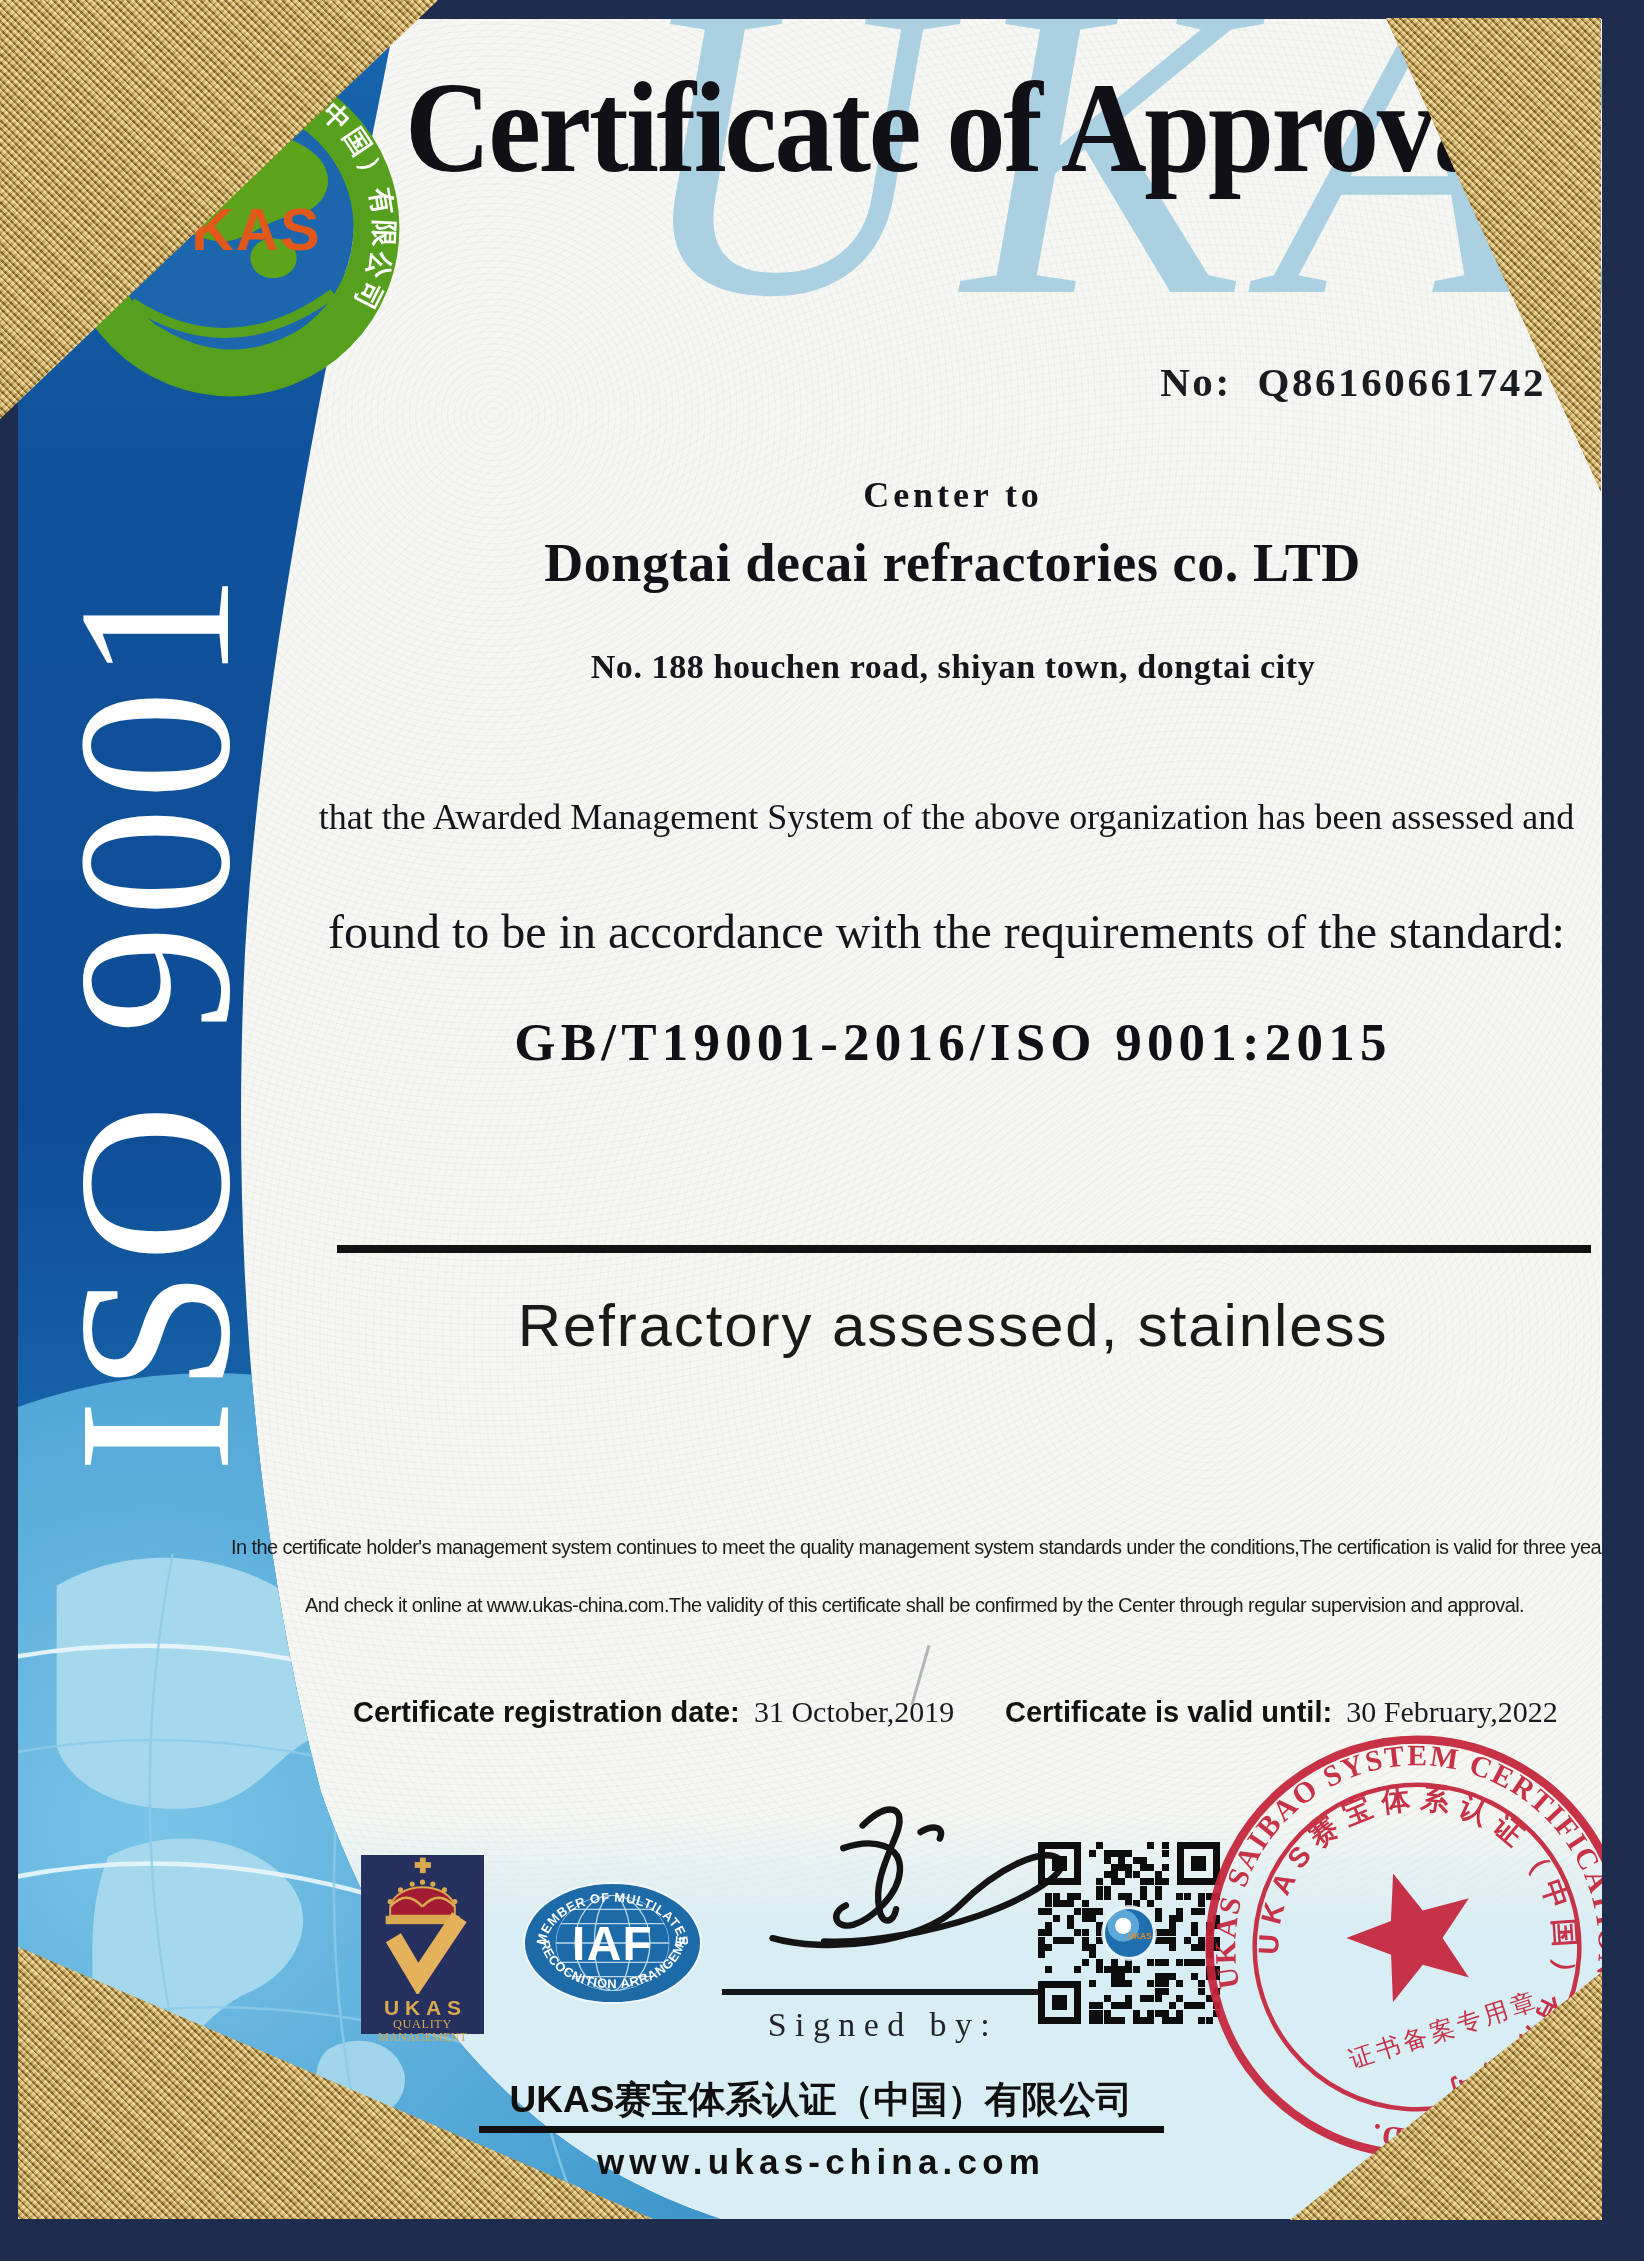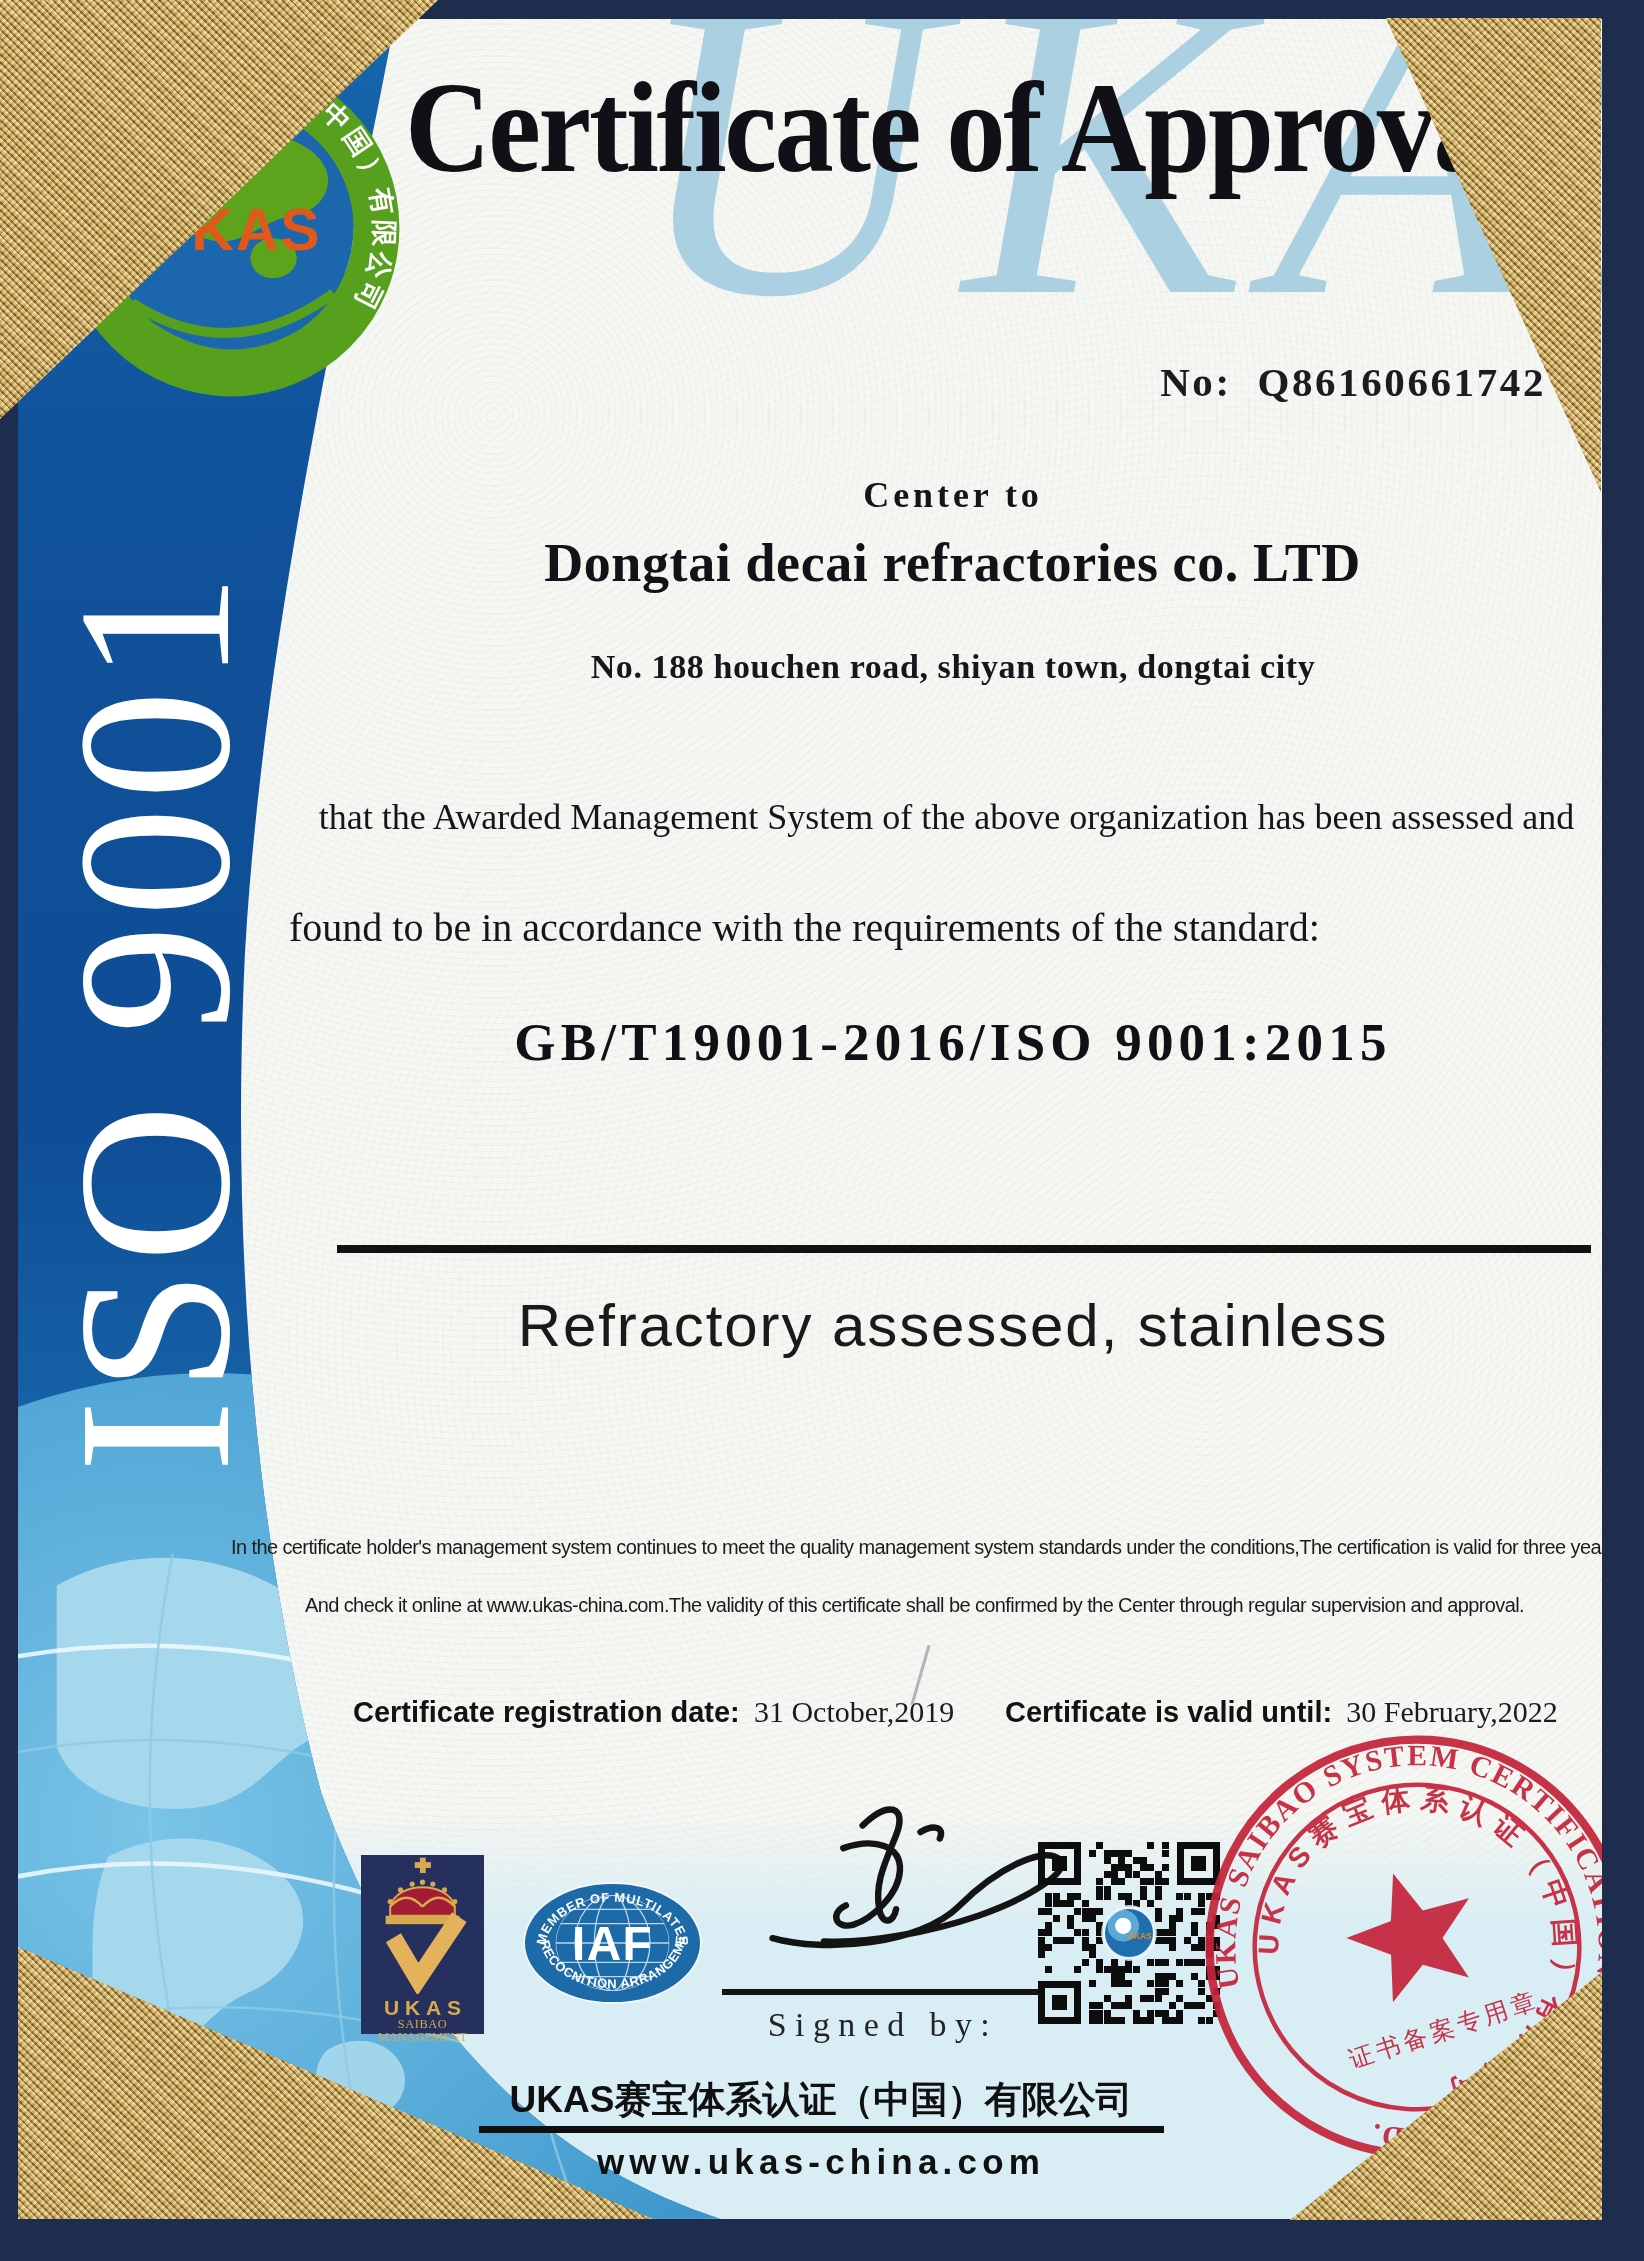--- a/index.html
+++ b/index.html
@@ -46,21 +46,21 @@
   }
   .company{
     position:absolute;left:193px;width:1483px;top:513px;z-index:10;
     font-weight:700;font-size:54px;letter-spacing:0.6px;color:#121218;text-align:center;white-space:nowrap;
   }
   .address{
     position:absolute;left:258px;width:1354px;top:629px;z-index:10;
     font-weight:700;font-size:34px;letter-spacing:0.6px;color:#16161c;text-align:center;white-space:nowrap;
   }
   .stmt1{position:absolute;left:271px;width:1315px;top:777px;z-index:10;font-size:36px;color:#15151b;text-align:center;white-space:nowrap;}
-  .stmt2{position:absolute;left:271px;width:1315px;top:885px;z-index:10;font-size:40px;color:#15151b;white-space:nowrap;}
+  .stmt2{position:absolute;left:271px;width:1315px;top:885px;z-index:10;font-size:48px;color:#15151b;text-align:center;white-space:nowrap;}
   .standard{
     position:absolute;left:258px;width:1354px;top:993px;z-index:10;
     font-weight:700;font-size:53px;letter-spacing:5.2px;color:#101016;text-align:center;white-space:nowrap;
   }
   .scope-head{
     position:absolute;left:258px;width:1354px;top:1144px;z-index:10;
     font-weight:700;font-size:57px;letter-spacing:0.6px;color:#101016;text-align:center;white-space:nowrap;
   }
   .scope-rule{position:absolute;left:319px;width:1254px;height:7.7px;top:1226px;background:#121212;z-index:10;}
   .scope1,.scope2{
@@ -227,21 +227,21 @@
           <circle cx="79" cy="45" r="4"></circle>
         <circle cx="95" cy="42" r="4"></circle>
           <circle cx="111" cy="45" r="4"></circle>
           <circle cx="129" cy="54" r="4"></circle>
           <circle cx="145" cy="72" r="4"></circle>
       </g>
       <rect x="38" y="94" width="114" height="13" fill="#d8a94e"></rect>
       <path d="M50,128 L88,192 L152,96" fill="none" stroke="#e5b25c" stroke-width="27"></path>
     </svg>
     <div class="badge-word">UKAS</div>
-    <div class="badge-l1">SAIBAO</div>
+    <div class="badge-l1">QUALITY</div>
     <div class="badge-l2">MANAGEMENT</div>
   </div>
 
   <svg class="iaf" viewBox="0 0 280 192">
     <defs>
       <path id="iafTop" d="M 36,104 A 104,72 0 0 1 244,104"></path>
       <path id="iafBottom" d="M 28,86 A 112,80 0 0 0 252,86"></path>
       <clipPath id="iafGlobeClip">
           <ellipse cx="140" cy="96" rx="88" ry="74"></ellipse>
         </clipPath>

